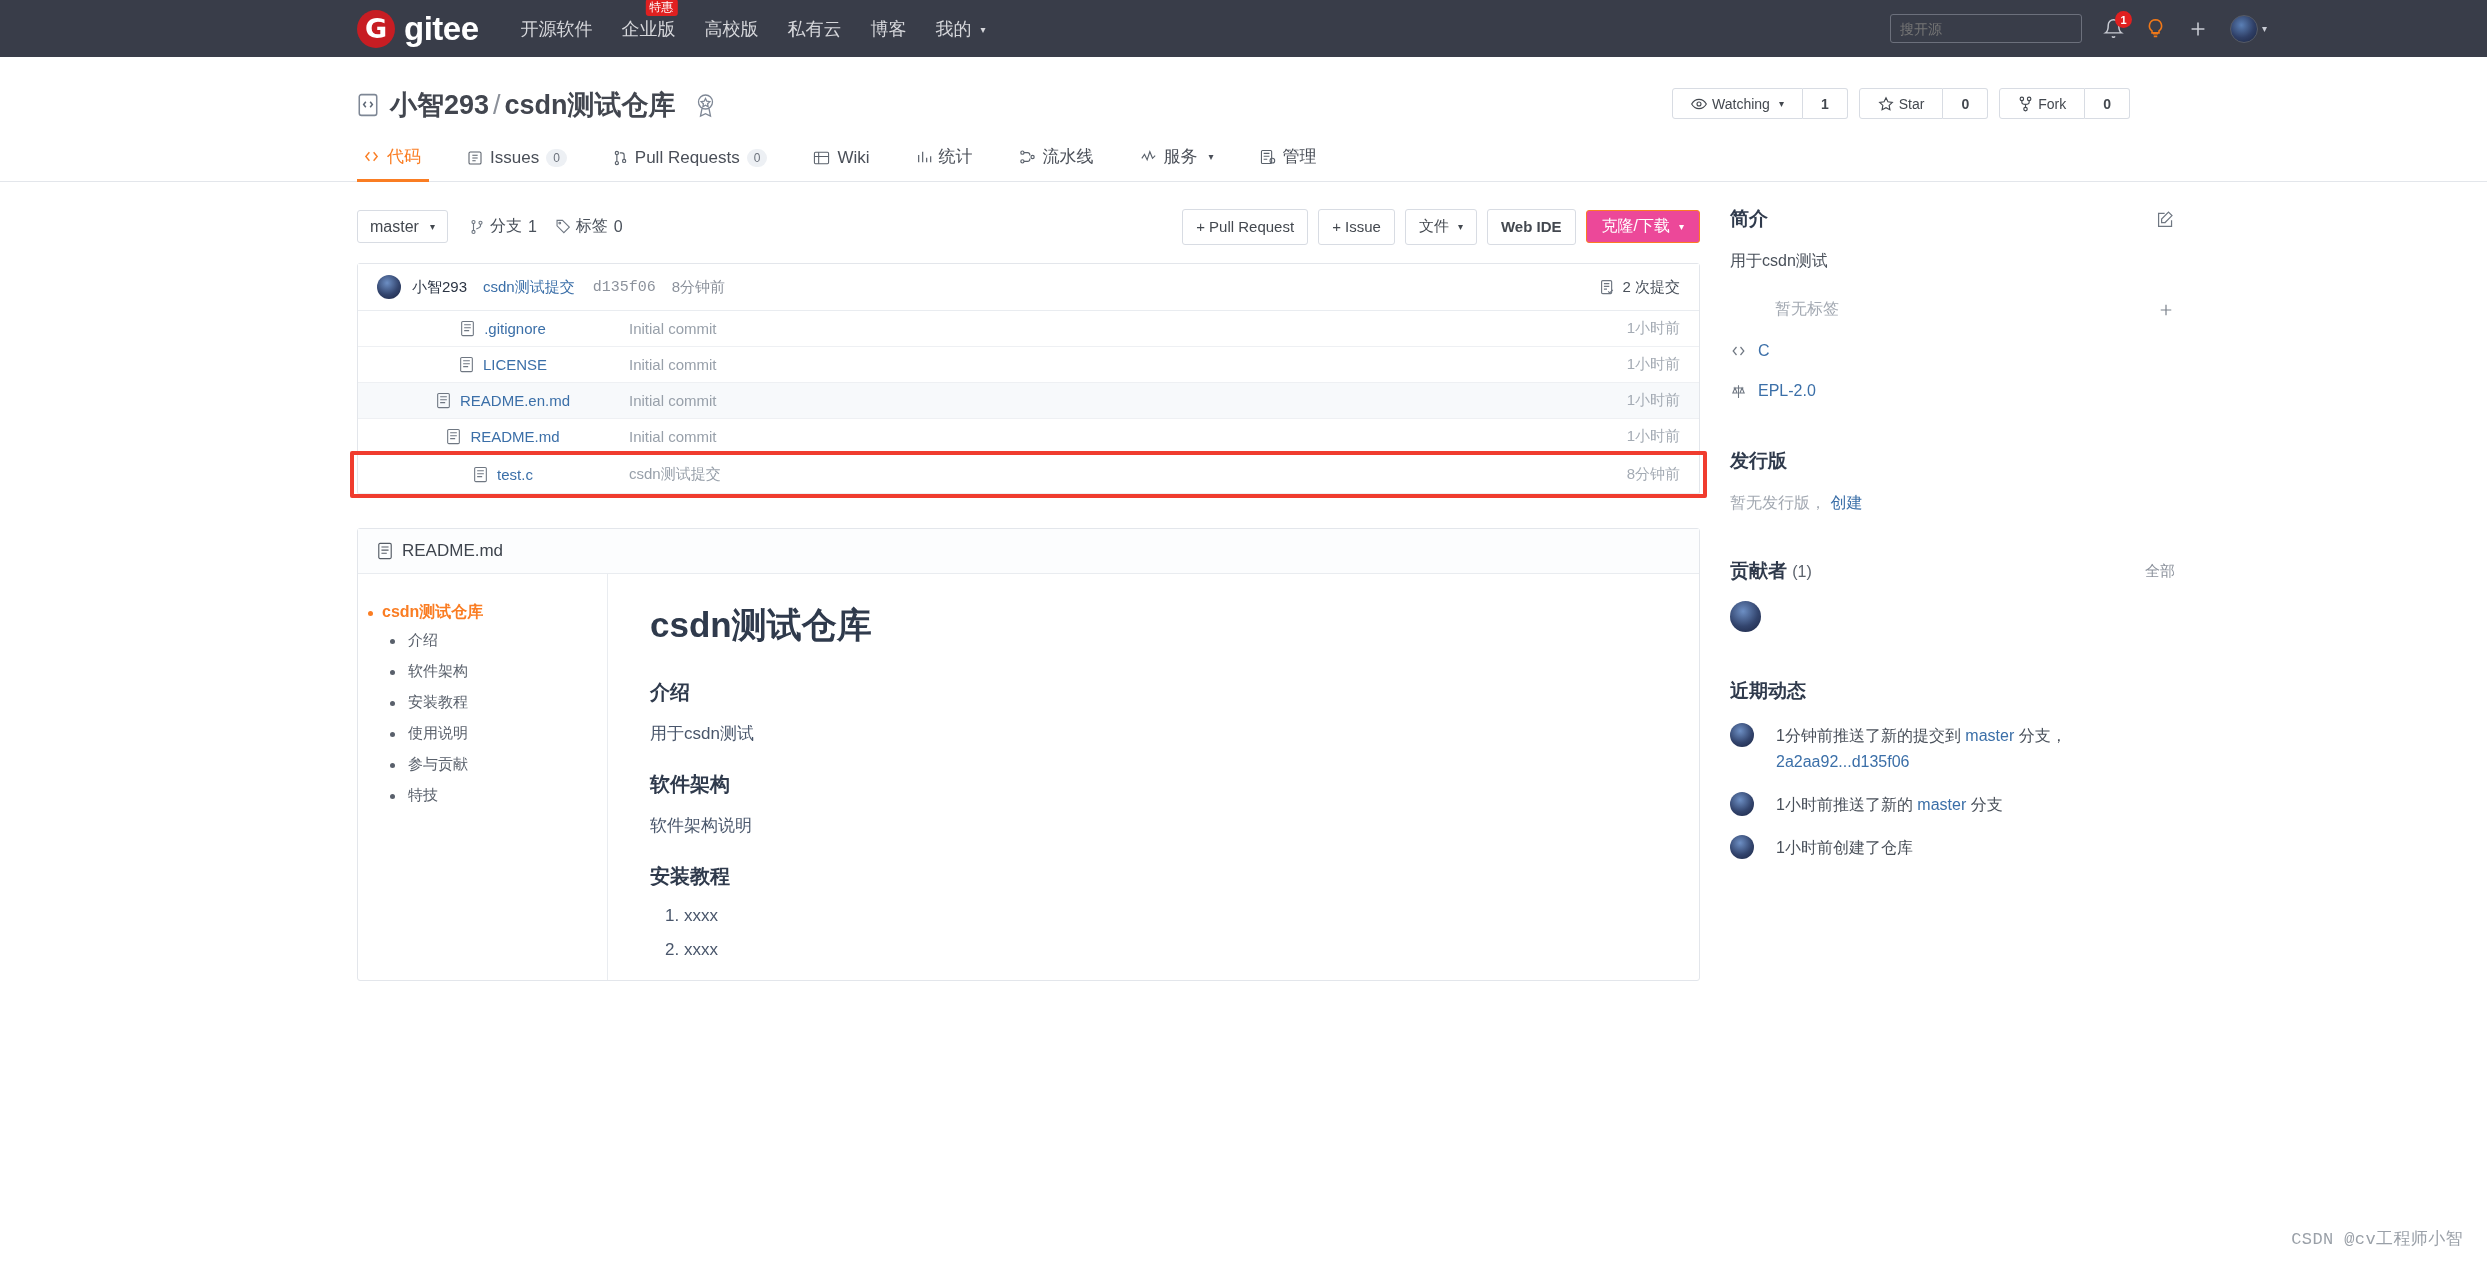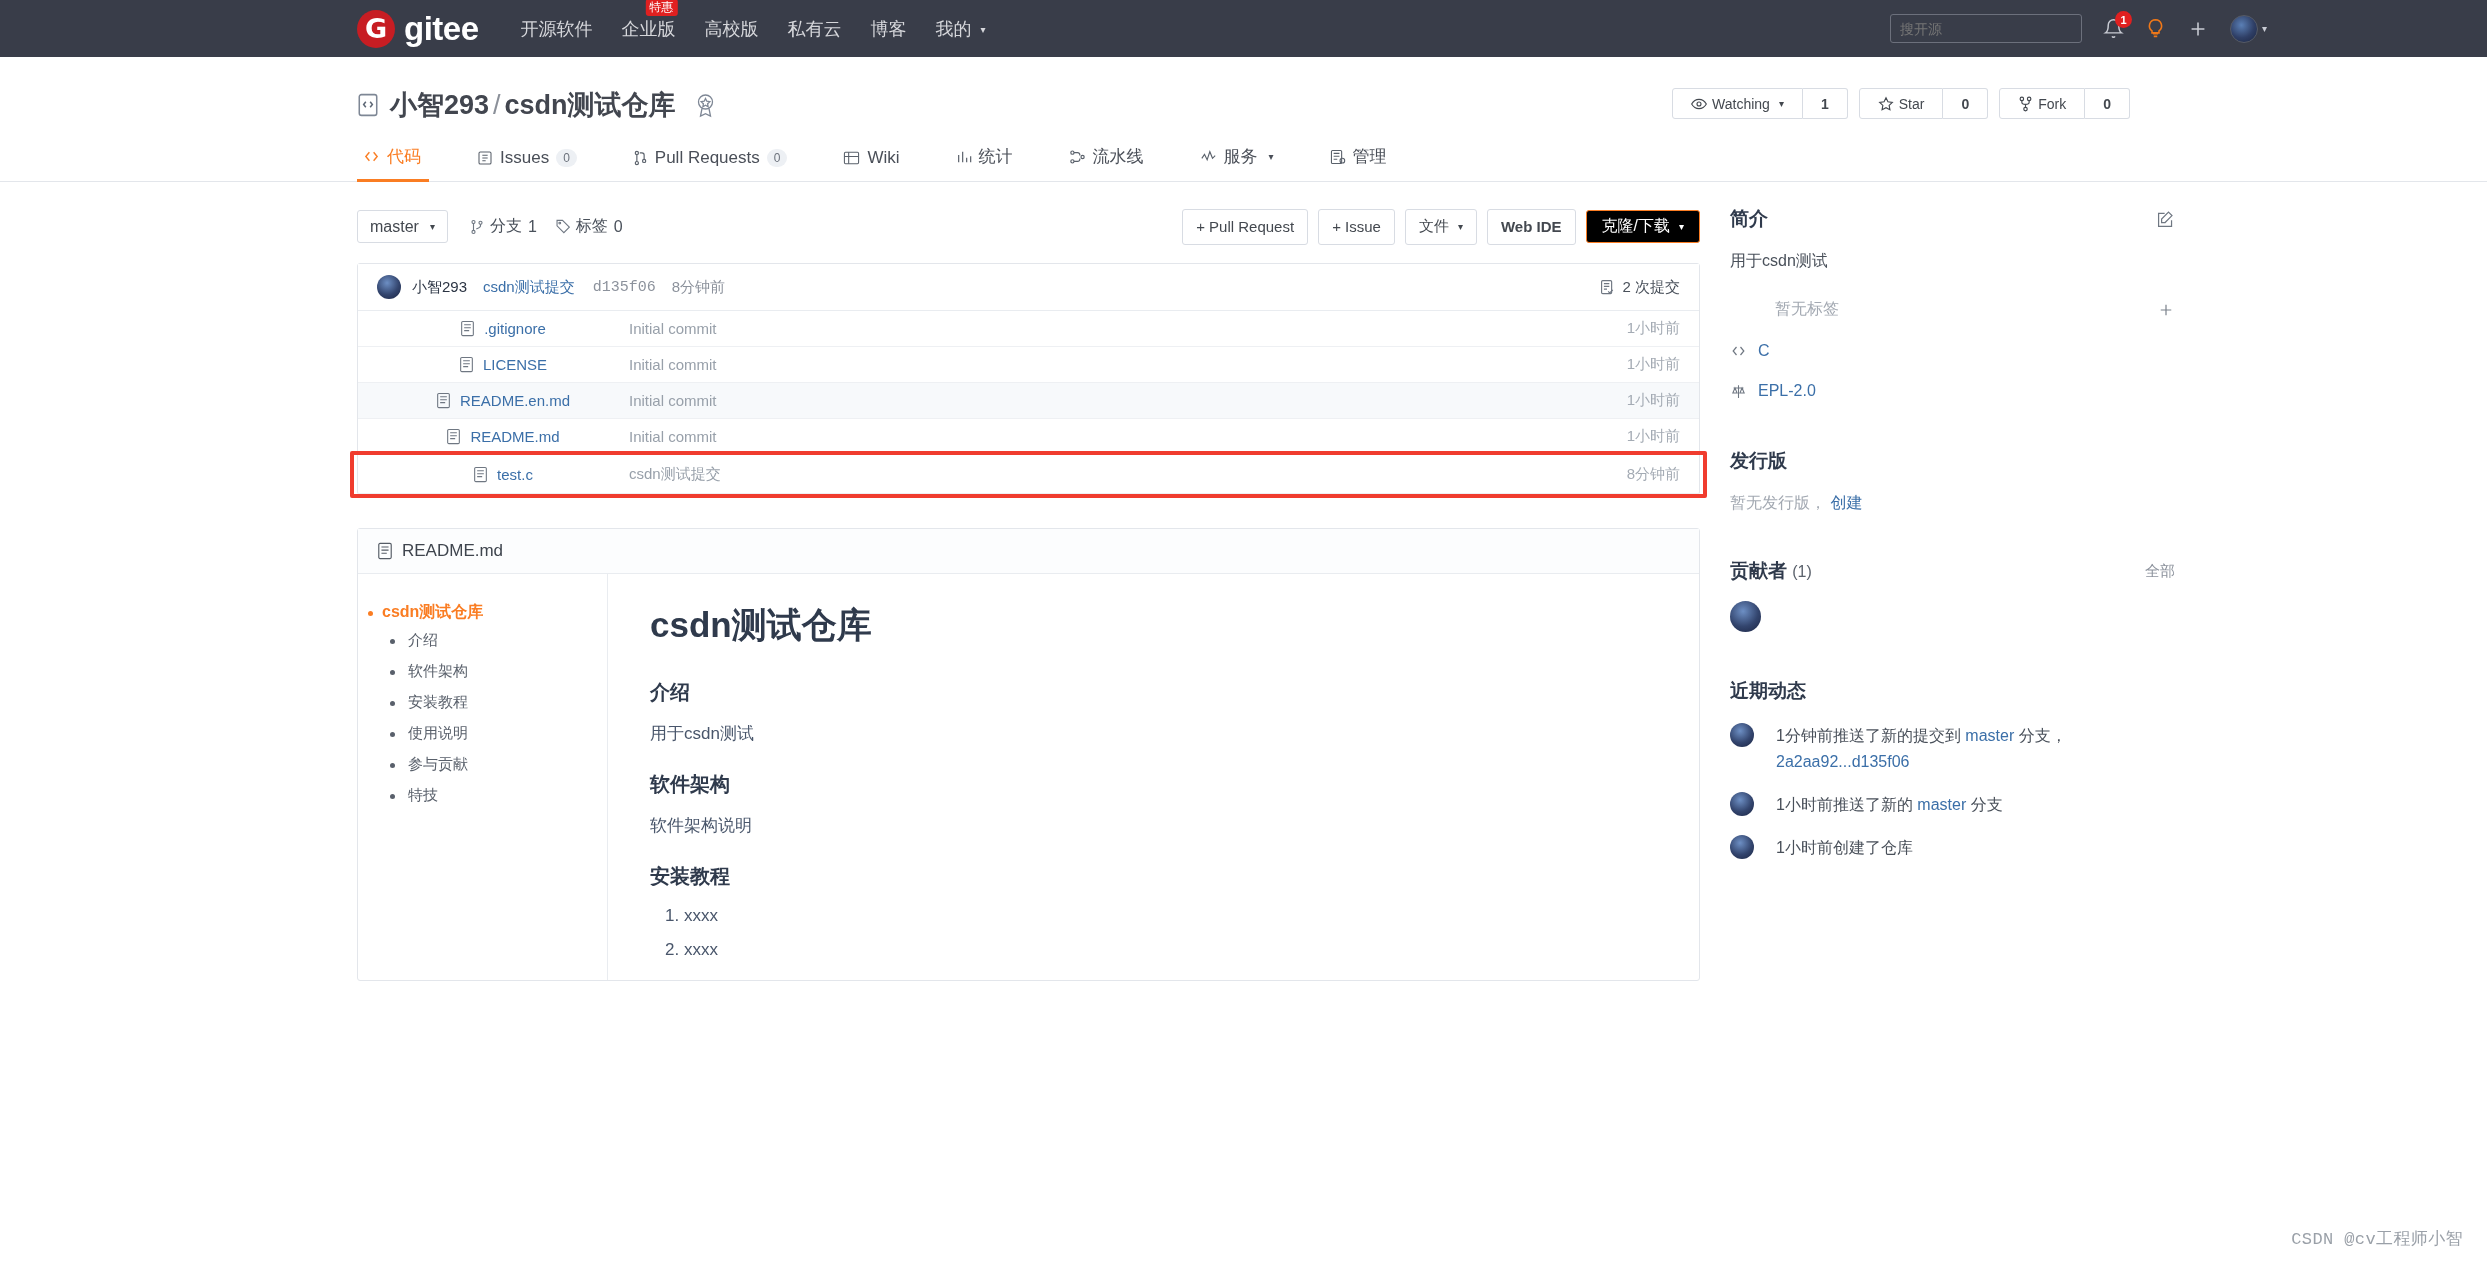--- a/index.html
+++ b/index.html
@@ -79,21 +79,21 @@
     font-size: 14px; display: flex; align-items: center; gap: 5px;
     padding: 0 18px; cursor: pointer;
   }
   .btn-group > .seg:first-child { border-radius: 3px 0 0 3px; }
   .btn-group > .seg:last-child { border-radius: 0 3px 3px 0; border-left: none; font-weight: bold; }
 
   
   .tabs {
     margin-top: 22px; padding: 0 357px;
     border-bottom: 1px solid #E3E6EB;
-    display: flex; align-items: flex-end; gap: 12px;
+    display: flex; align-items: flex-end; gap: 2px;
   }
   .tab {
     display: flex; align-items: center; gap: 7px;
     padding: 0 22px 13px 22px; font-size: 17px; color: #4A4F58;
     cursor: pointer; position: relative;
   }
   .tab:first-child { padding-left: 6px; }
   .tab.active { color: #FA7D23; }
   .tab.active::after {
     content: ""; position: absolute; left: 0; right: 14px; bottom: -1px;
@@ -119,21 +119,21 @@
   .meta-links { display: flex; align-items: center; gap: 18px; margin-left: 22px; font-size: 16px; color: #4A515B; }
   .meta-links .ml { display: flex; align-items: center; gap: 6px; cursor: pointer; }
   .toolbar-right { position: absolute; right: 0; display: flex; align-items: center; gap: 10px; }
   .tb-btn {
     height: 33px; border: 1px solid #D8DCE3; border-radius: 3px; background: #fff;
     display: flex; align-items: center; gap: 5px; padding: 17px 13px;
     font-size: 15px; color: #43484F; cursor: pointer; white-space: nowrap;
   }
   .tb-btn.bold { font-weight: bold; }
   .tb-btn.primary {
-    background: #000000; border-color: #FA7D23; color: #fff; font-size: 16px; padding: 0 15px;
+    background: #ec4899; border-color: #FA7D23; color: #fff; font-size: 16px; padding: 0 15px;
   }
 
   
   .filebox { margin-top: 20px; border: 1px solid #E3E6EB; border-radius: 3px; overflow: visible; position: relative; }
   .commit-bar {
     display: flex; align-items: center; height: 47px; padding: 0 19px;
     border-bottom: 1px solid #E9ECF0; background: #fff; position: relative;
   }
   .ava-sm {
     width: 24px; height: 24px; border-radius: 50%; flex: none; margin-right: 11px;

